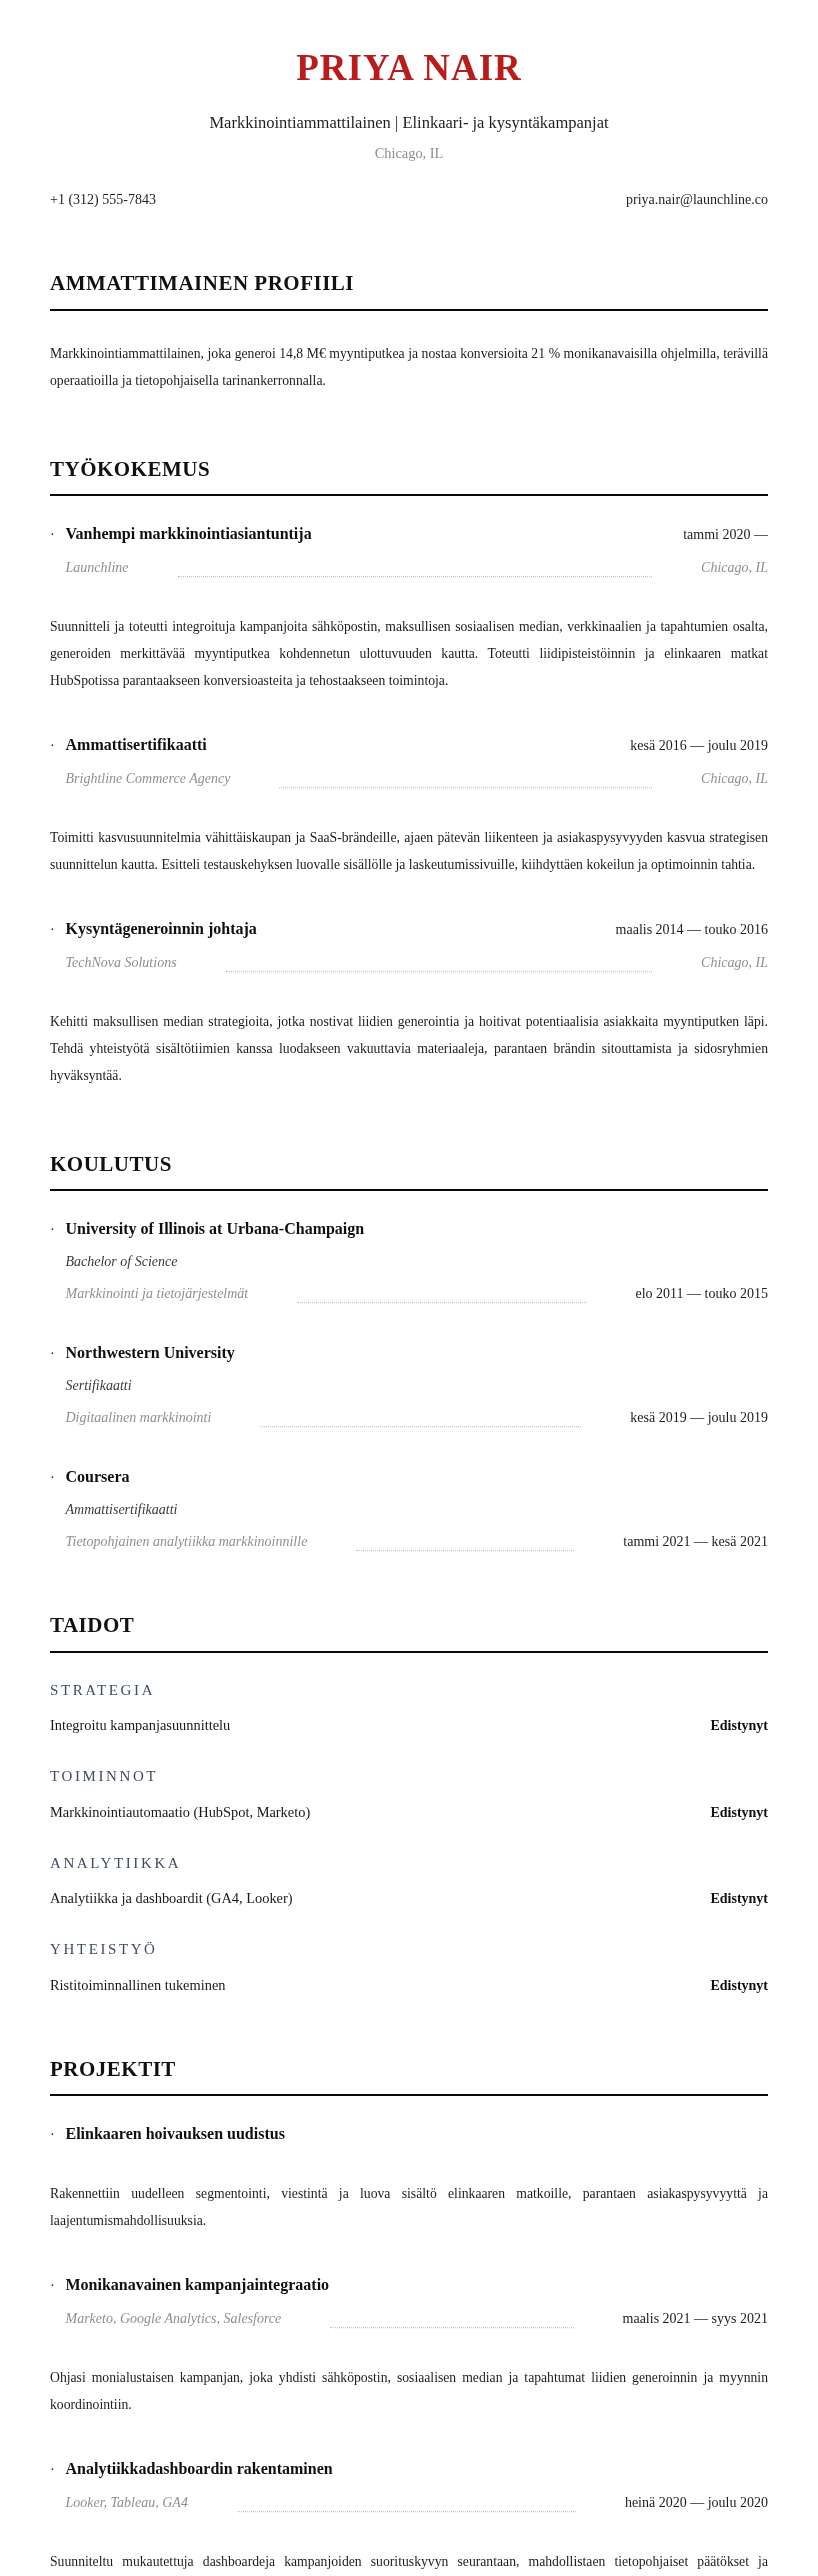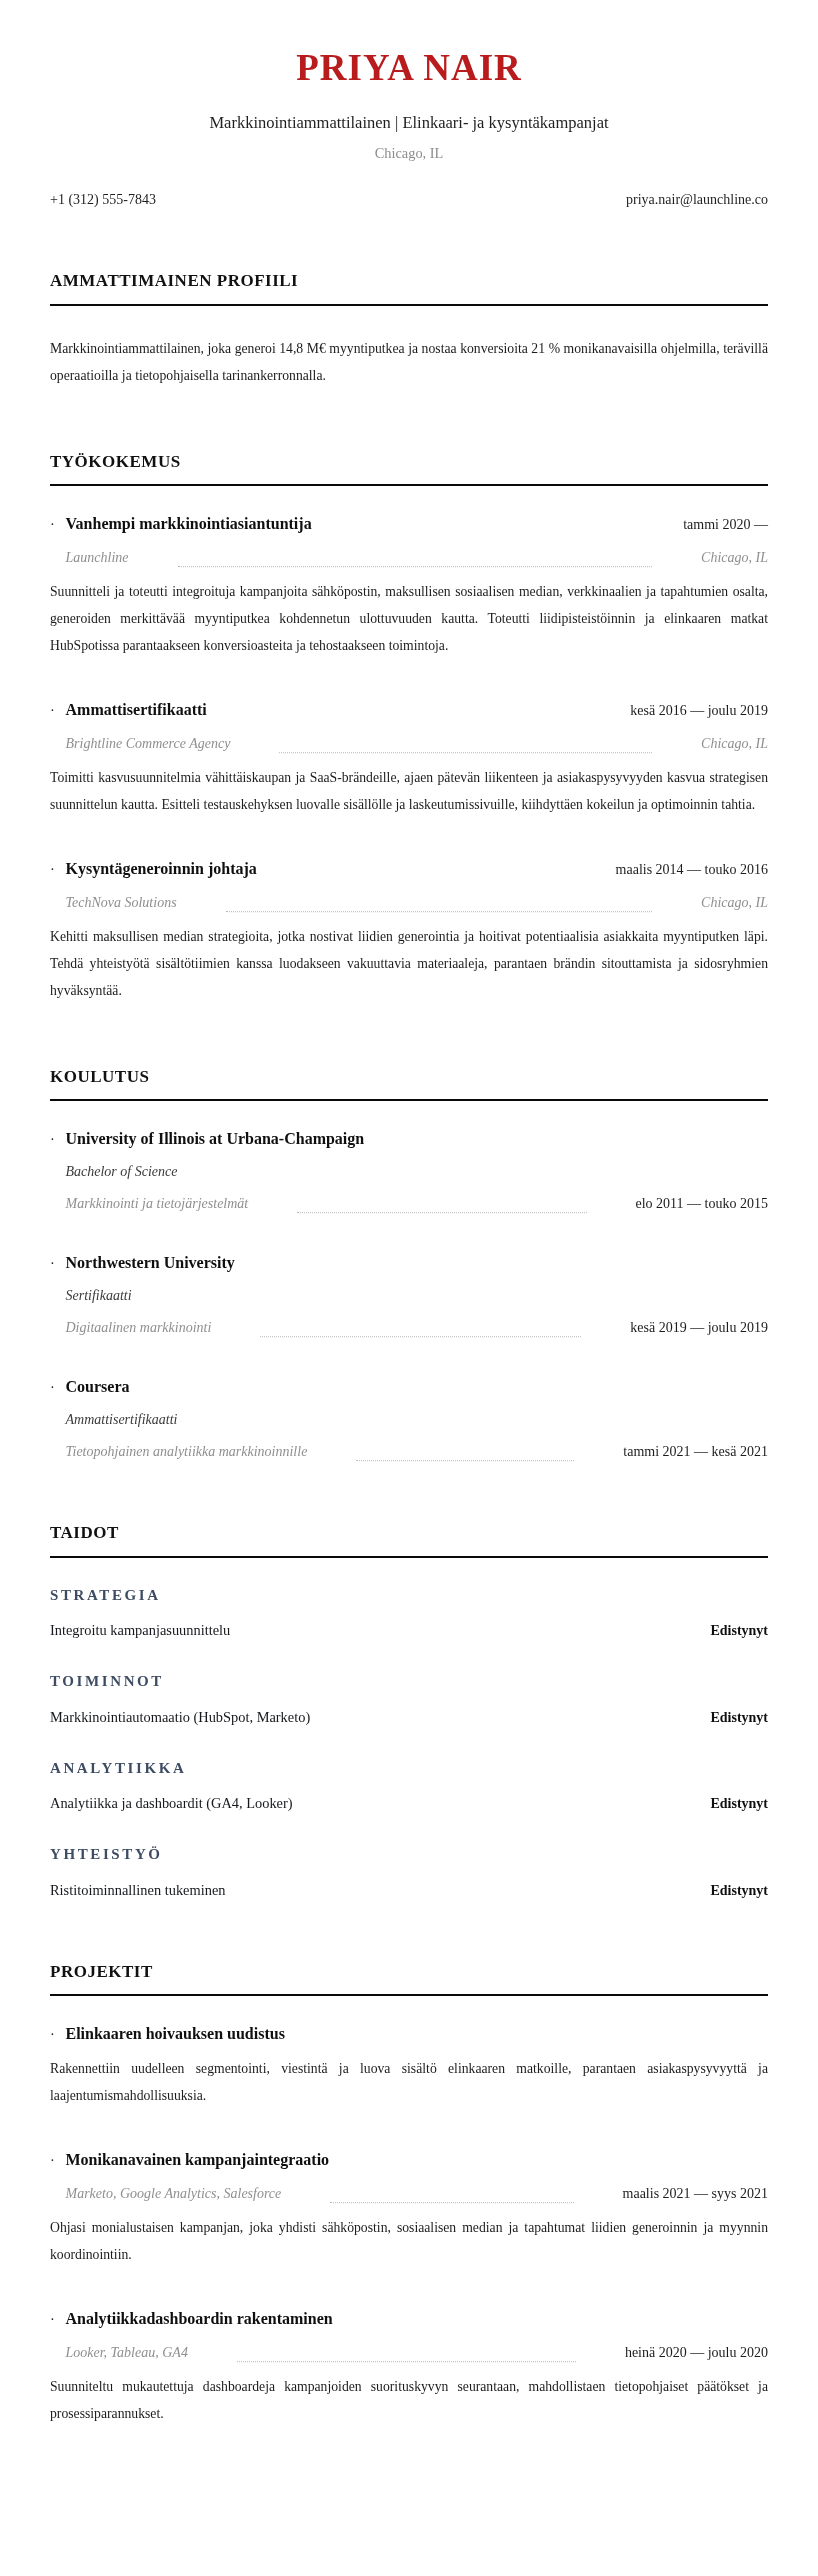--- a/index.html
+++ b/index.html
@@ -38,21 +38,21 @@
     display: flex;
     justify-content: space-between;
     align-items: flex-start;
     font-size: 14px;
     color: #1f1f1f;
     margin-top: 30px;
   }
 
   
   h2.section-heading {
-    font-size: 17px;
+    font-size: 21px;
     font-weight: 700;
     letter-spacing: 0.5px;
     color: #111;
     margin-top: 63px;
     padding-bottom: 12.4px;
     border-bottom: 2.6px solid #0a0a0a;
   }
   .section-body { margin-top: 29px; }
 
   .profile-text, .desc {
@@ -111,28 +111,28 @@
   .meta-right-date { font-style: normal; color: #1c1c1c; white-space: nowrap; }
 
   .degree-row {
     margin-top: 15.5px;
     padding-left: 15.5px;
     font-size: 14px;
     font-style: italic;
     color: #3a3a3a;
   }
 
-  .entry .desc { margin-top: 12px; }
+  .entry .desc { margin-top: 37px; }
 
   
   .skill-group { margin-bottom: 34px; }
   .skill-group:last-child { margin-bottom: 0; }
   .skill-category {
     font-size: 15px;
-    font-weight: 700;
+    font-weight: 400;
     letter-spacing: 2.6px;
     color: #3d4c63;
   }
   .skill-row {
     display: flex;
     justify-content: space-between;
     align-items: baseline;
     margin-top: 18.5px;
     font-size: 14.4px;
     gap: 32px;

